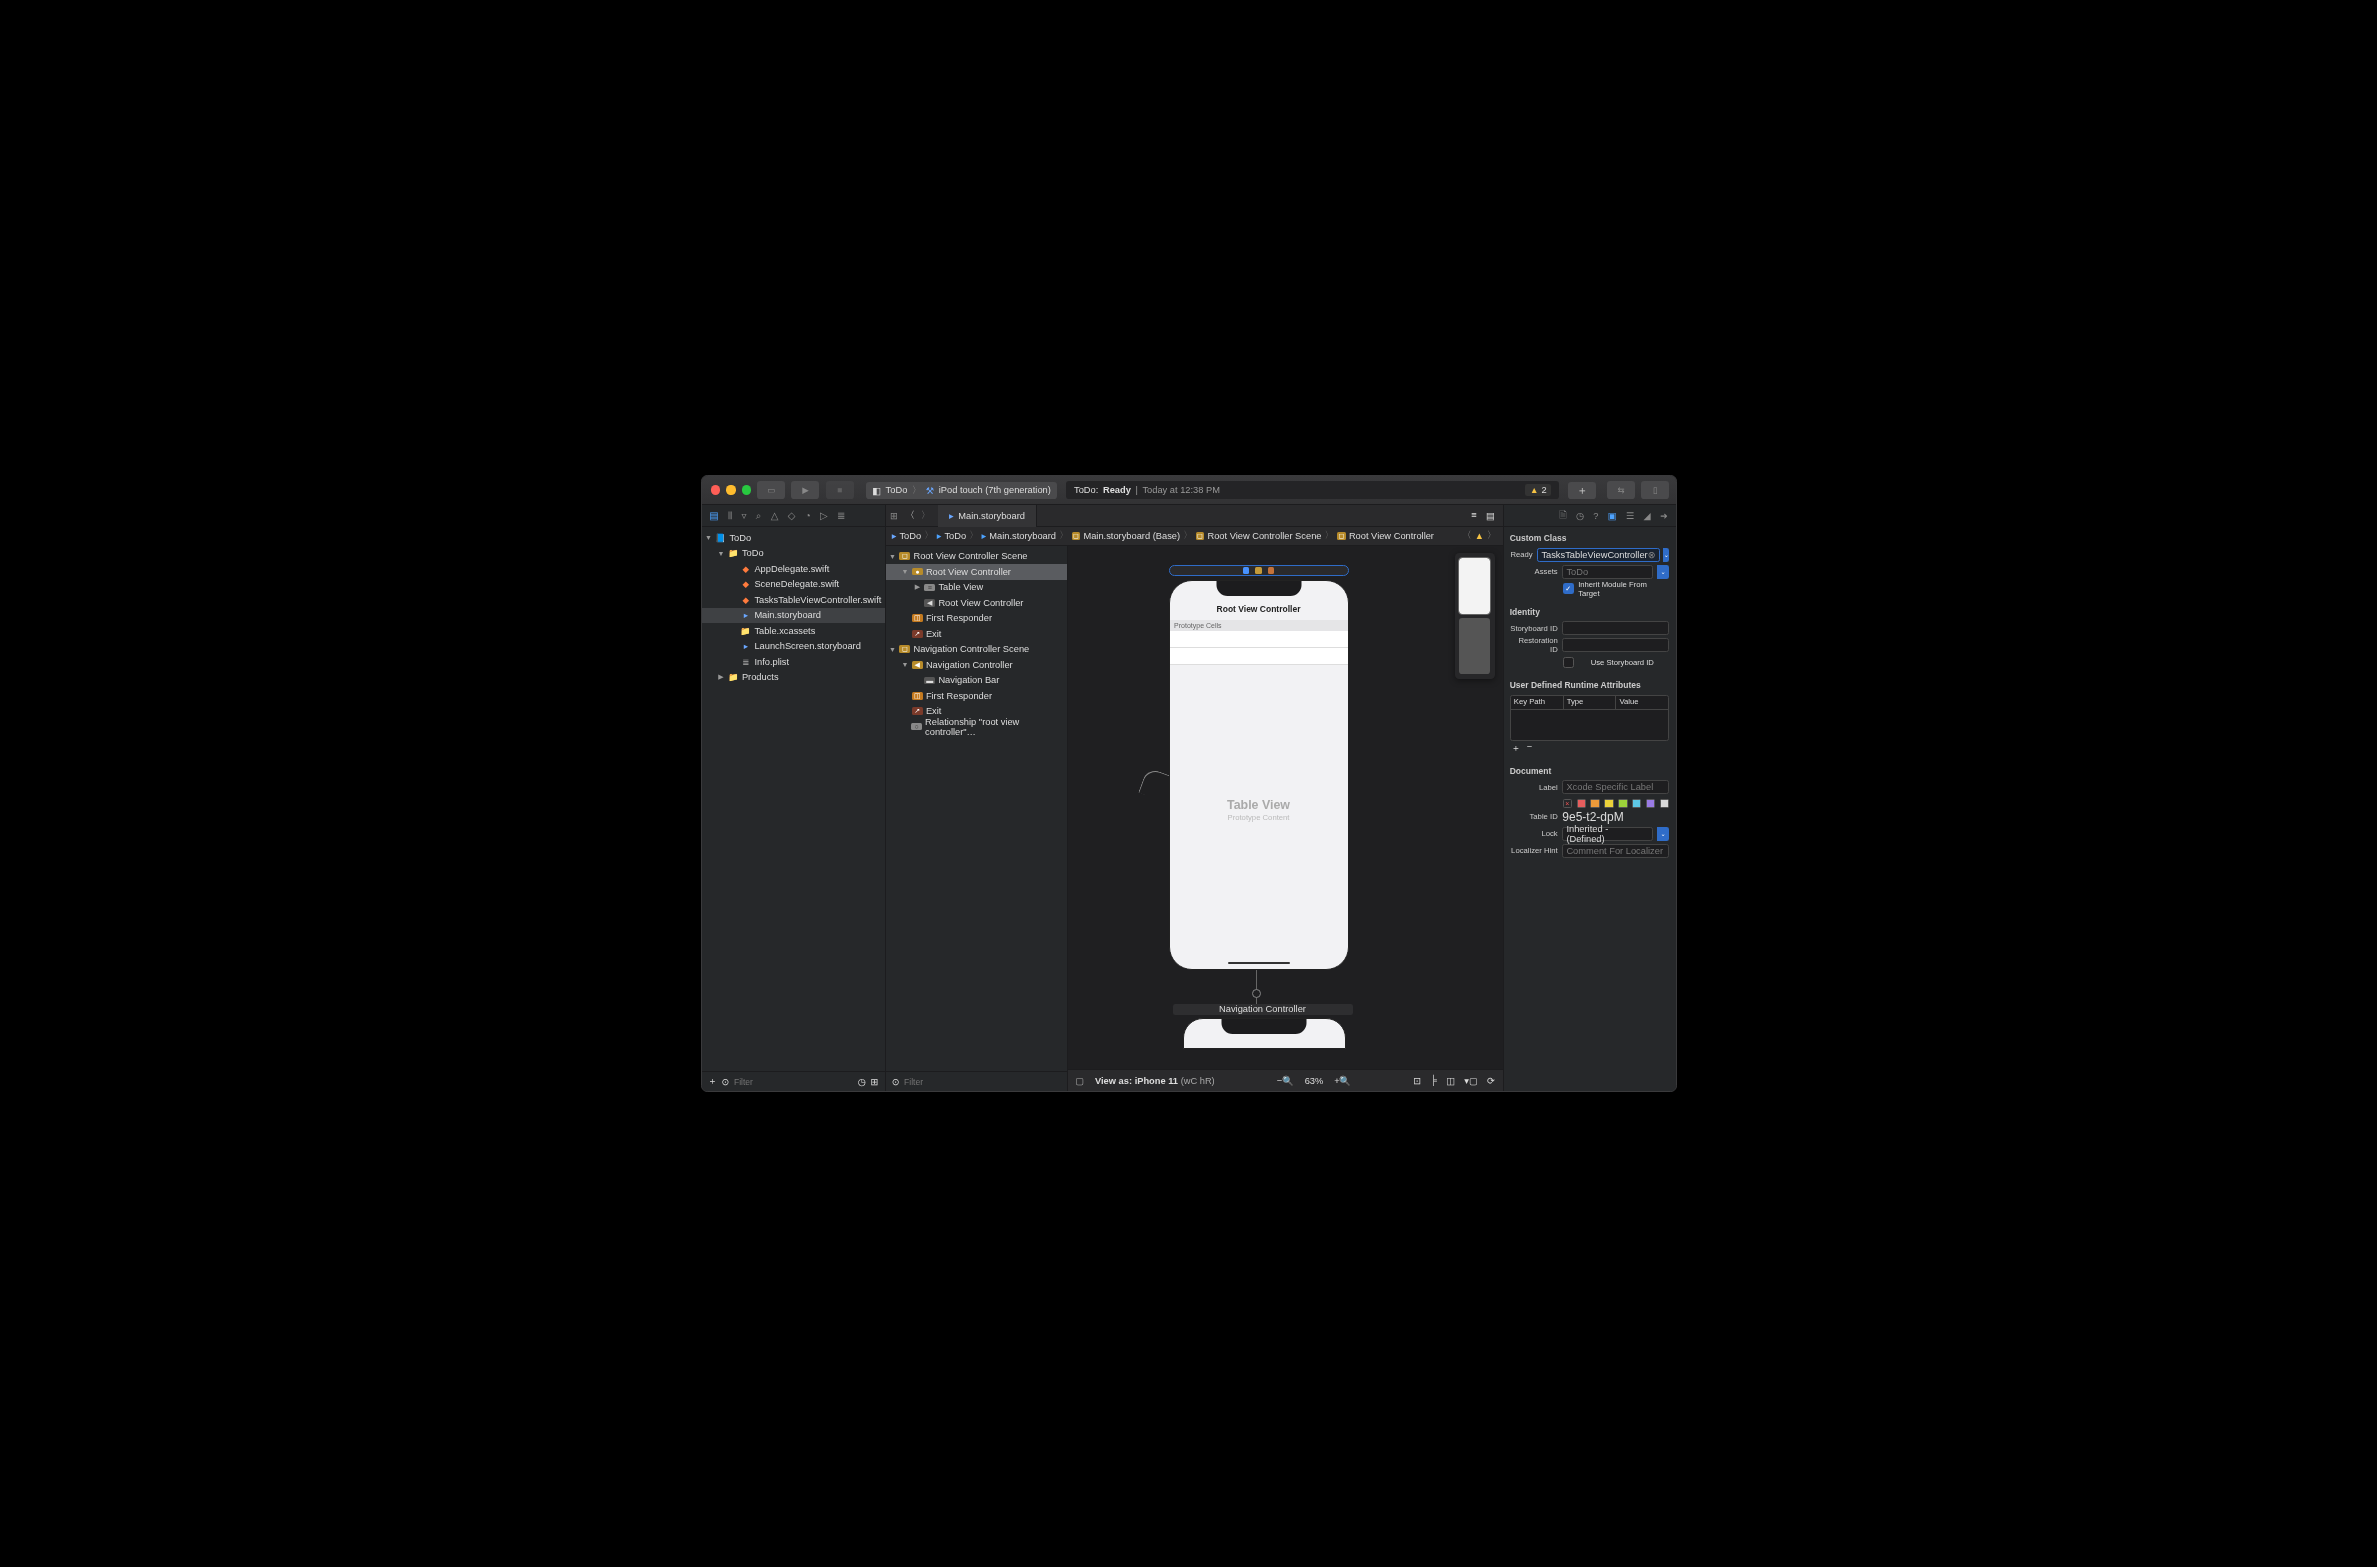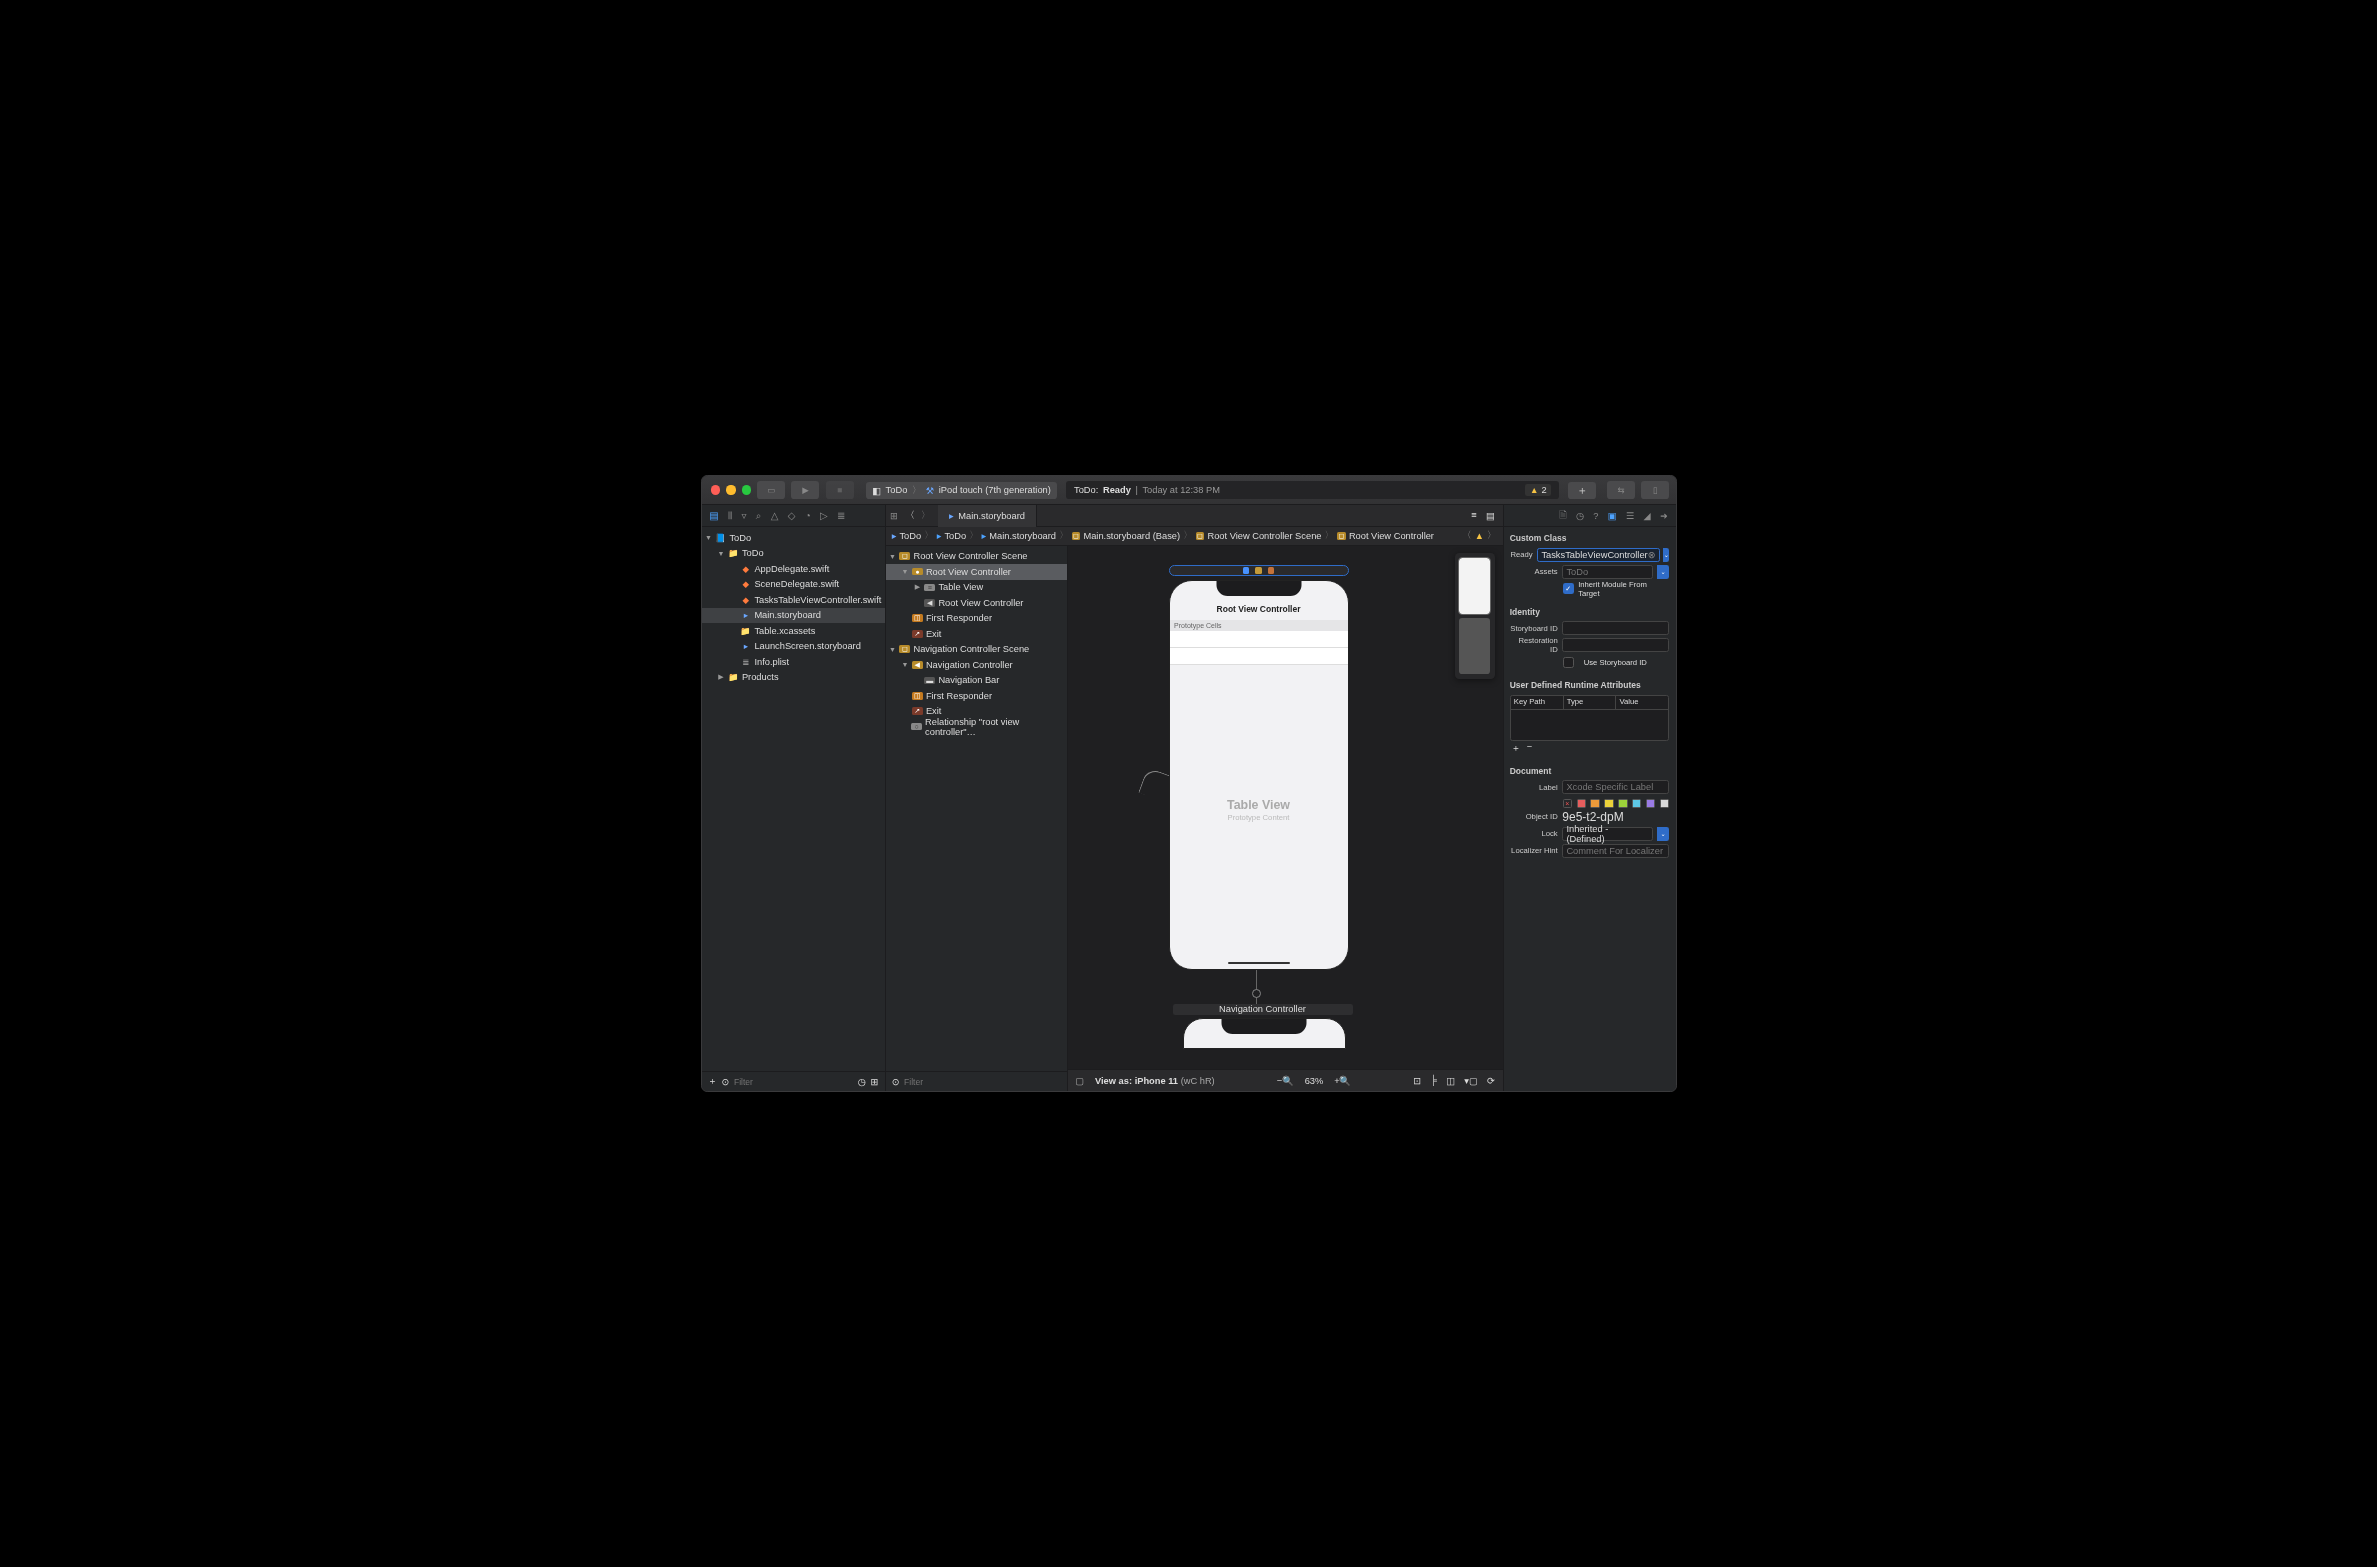--- a/index.html
+++ b/index.html
@@ -443,21 +443,21 @@
       <div class="section">
         <div class="sec-title">Identity</div>
         <div class="field-row">
           <div class="field-label">Storyboard ID</div>
           <div class="field-input"></div>
         </div>
         <div class="field-row">
           <div class="field-label">Restoration ID</div>
           <div class="field-input"></div>
         </div>
-        <div class="field-row" style="padding-left:53px;gap:10px">
+        <div class="field-row" style="padding-left:53px;gap:17px">
           <div class="checkbox empty"></div>
           <span style="font-size:7.7px">Use Storyboard ID</span>
         </div>
       </div>
 
       <div class="section">
         <div class="sec-title">User Defined Runtime Attributes</div>
         <div class="runtime-table">
           <div class="runtime-header">
             <div>Key Path</div>
@@ -483,21 +483,21 @@
             <div class="color-sw" style="background: transparent; font-size: 7px; text-align: center; color: rgb(238, 85, 85);">×</div>
             <div class="color-sw" style="background: rgb(229, 93, 93);"></div>
             <div class="color-sw" style="background: rgb(236, 154, 58);"></div>
             <div class="color-sw" style="background: rgb(236, 210, 58);"></div>
             <div class="color-sw" style="background: rgb(156, 210, 58);"></div>
             <div class="color-sw" style="background: rgb(93, 199, 229);"></div>
             <div class="color-sw" style="background: rgb(154, 123, 229);"></div>
             <div class="color-sw" style="background: rgb(217, 217, 217);"></div>
           </div>
         <div class="field-row">
-          <div class="field-label">Object ID</div>
+          <div class="field-label">Table ID</div>
           <span style="font-size:12px">9e5-t2-dpM</span>
         </div>
         <div class="field-row">
           <div class="field-label">Lock</div>
           <div class="field-input">
               <span>Inherited - (Defined)</span>
             </div>
           <div class="dropdown-caret">⌄</div>
         </div>
         <div class="field-row">

